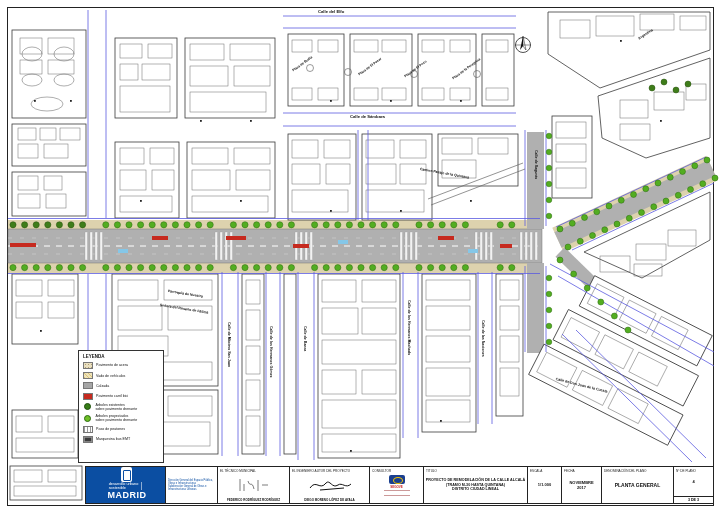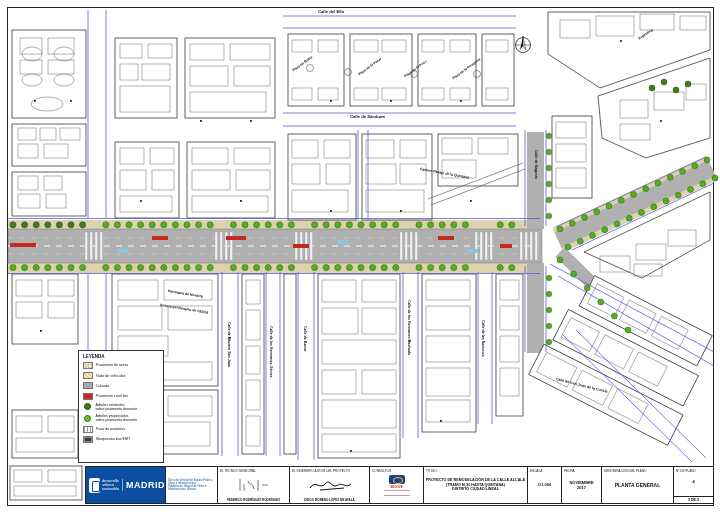--- a/index.html
+++ b/index.html
@@ -27,21 +27,21 @@
   .sw-arbol-p{border-radius:50%;width:7px;height:7px;background:#6fbf27;border:.5px solid #2b6b10;margin-left:1px;margin-right:4.5px;}
   .sw-paso{background:repeating-linear-gradient(90deg,#999 0 1px,#fff 1px 3px);}
   .sw-marq{background:#3d3d3d;box-shadow:inset 0 0 0 .8px #999;}
 
   
   .tb{position:absolute;left:85px;top:466px;width:628px;height:38px;display:flex;background:#fff;
       border:1px solid #222;border-right:none;z-index:7;box-sizing:border-box;}
   .tb-cell{border-right:1px solid #222;position:relative;box-sizing:border-box;overflow:hidden;
            display:flex;flex-direction:column;align-items:center;justify-content:center;}
   .cell-label{font-size:3.1px;color:#222;position:absolute;top:1.5px;left:2px;white-space:nowrap;}
-  .c-madrid{width:80px;background:#0b4ea2;flex:none;flex-direction:row;justify-content:flex-start;align-items:center;}
+  .c-madrid{width:80px;background:#0b4ea2;flex:none;flex-direction:column;justify-content:flex-start;align-items:center;}
   .emblem{width:11px;height:15px;background:#fff;border-radius:2px;margin:0 2px 0 3px;flex:none;position:relative;}
   .emblem:before{content:"";position:absolute;left:2.5px;top:3px;width:6px;height:9px;border:0.8px solid #0b4ea2;border-radius:1px;}
   .logo-txt{color:#fff;font-size:3.8px;line-height:1.1;padding-right:3px;border-right:0.5px solid #ffffff88;}
   .logo-brand{color:#fff;font-size:9px;font-weight:bold;letter-spacing:.5px;margin-left:3px;}
   .c-dept{width:52px;flex:none;align-items:flex-start;justify-content:center;padding-left:2px;}
   .dept-line{font-size:2.6px;color:#0b4ea2;line-height:1.25;white-space:nowrap;}
   .c-sign{width:72px;flex:none;}
   .c-sign2{width:80px;flex:none;}
   .sign-name{font-size:3px;font-weight:bold;color:#111;position:absolute;bottom:1.5px;width:100%;text-align:center;}
   .c-consultor{width:54px;flex:none;}

